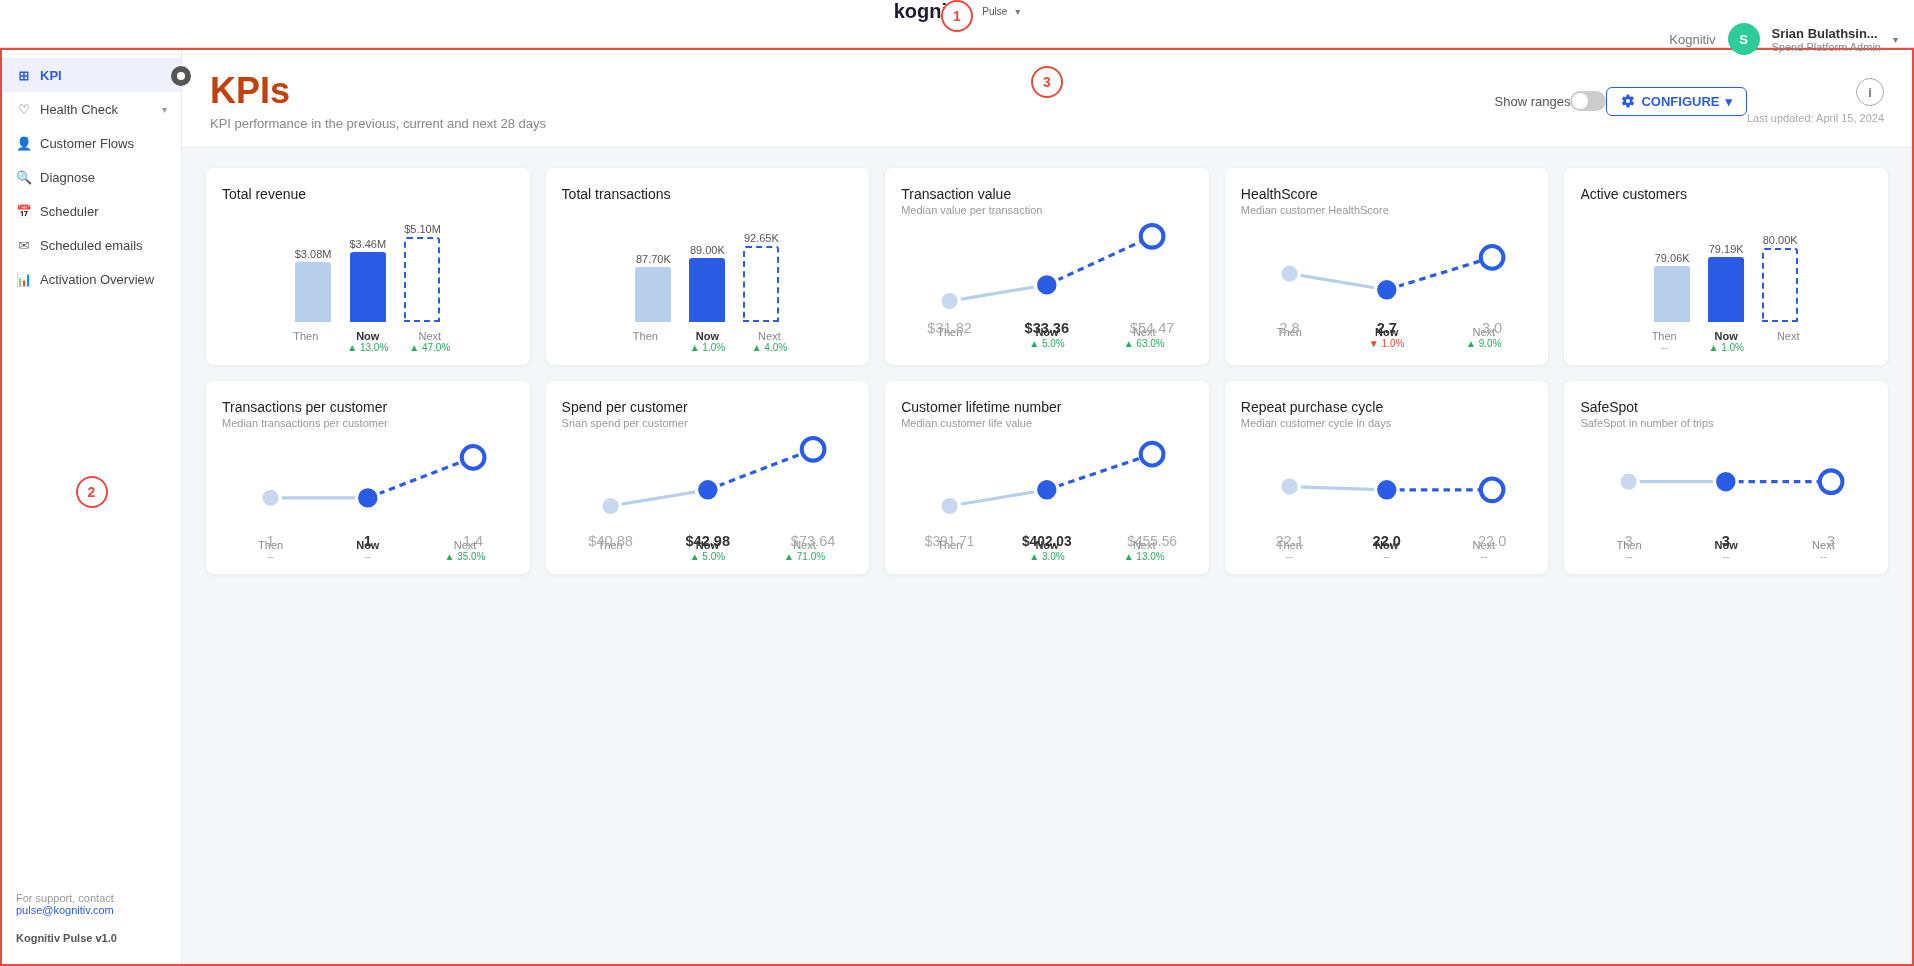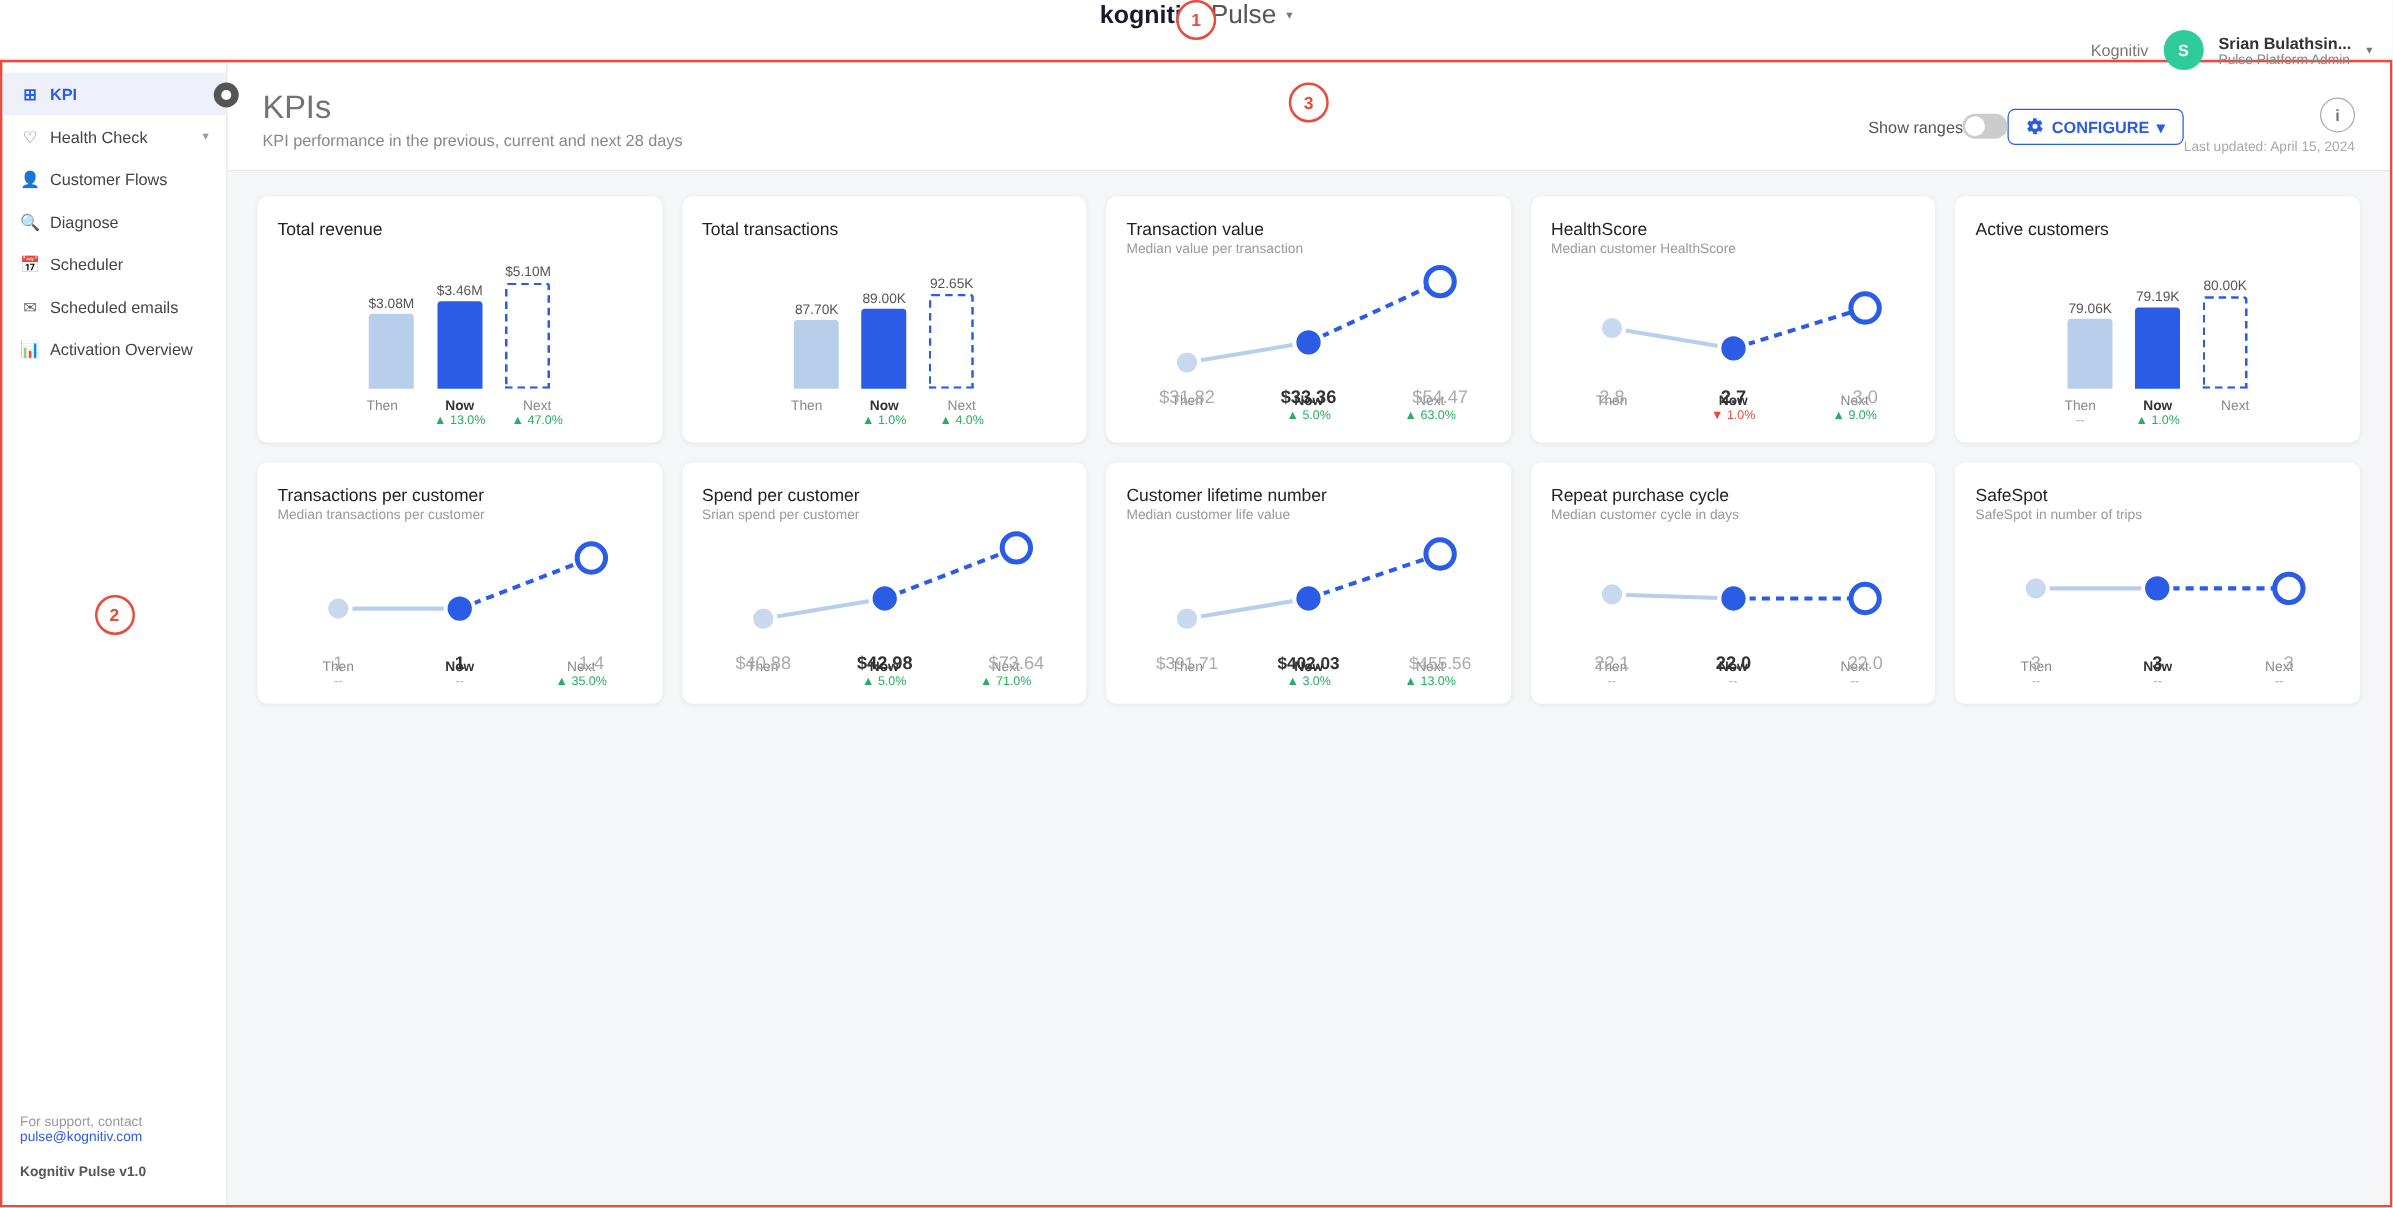--- a/index.html
+++ b/index.html
@@ -6,21 +6,21 @@
     body { font-family: -apple-system, BlinkMacSystemFont, 'Segoe UI', sans-serif; background: #f5f6f8; color: #333; font-size: 13px; }
 
     
     .top-nav {
       display: flex; align-items: center; height: 48px;
       background: #fff; border-bottom: 1px solid #e0e0e0;
       padding: 0 16px; position: relative; z-index: 10; flex-direction: column;
     }
     .logo-area { display: flex; align-items: center; gap: 8px; }
     .logo-text { font-size: 20px; font-weight: 700; color: #1a1a2e; }
-    .pulse-text { font-size: 21px; color: #555; margin-left: 4px; }
+    .pulse-text { font-size: 10px; color: #555; margin-left: 4px; }
     .chevron-down { font-size: 10px; color: #777; cursor: pointer; }
     .nav-center { position: absolute; left: 50%; transform: translateX(-50%); }
     .step-circle { width: 32px; height: 32px; border-radius: 50%; border: 2px solid #e74c3c; display: flex; align-items: center; justify-content: center; font-size: 14px; color: #e74c3c; font-weight: 600; background: #fff; }
     .nav-right { margin-left: auto; display: flex; align-items: center; gap: 12px; }
     .kognitiv-text { font-size: 13px; color: #777; }
     .user-avatar { width: 32px; height: 32px; border-radius: 50%; background: #2ecc9a; display: flex; align-items: center; justify-content: center; color: #fff; font-weight: 700; font-size: 13px; }
     .user-info { display: flex; flex-direction: column; }
     .user-name { font-size: 13px; font-weight: 600; color: #333; }
     .user-role { font-size: 11px; color: #888; }
     .user-chevron { font-size: 10px; color: #777; cursor: pointer; }
@@ -52,21 +52,21 @@
     .main-content { flex: 1; overflow-y: auto; padding: 0; background: #f5f6f8; }
 
     
     .kpi-header {
       background: #fff; padding: 20px 28px 0 28px;
       border-bottom: 1px solid #e8e8e8;
       display: flex; align-items: flex-start; justify-content: space-between;
       position: relative;
     }
     .kpi-title-area {}
-    .kpi-title { font-size: 26px; font-weight: 400; color: #737373; }
+    .kpi-title { font-size: 36px; font-weight: 700; color: #c2410c; }
     .kpi-subtitle { font-size: 13px; color: #888; margin-top: 4px; margin-bottom: 16px; }
     .kpi-controls { display: flex; align-items: center; padding-top: 8px; }
     .show-ranges-label { font-size: 13px; color: #555; }
     .toggle-switch {
       width: 36px; height: 20px; border-radius: 10px; background: #ccc;
       position: relative; cursor: pointer; display: inline-block;
     }
     .toggle-switch::after {
       content: ''; position: absolute; width: 16px; height: 16px;
       border-radius: 50%; background: #fff; top: 2px; left: 2px;
@@ -135,21 +135,21 @@
     <span class="chevron-down">▾</span>
   </div>
   <div class="nav-center">
     <div class="step-circle">1</div>
   </div>
   <div class="nav-right">
     <span class="kognitiv-text">Kognitiv</span>
     <div class="user-avatar">S</div>
     <div class="user-info">
       <span class="user-name">Srian Bulathsin...</span>
-      <span class="user-role">Pulse Platform Admin</span>
+      <span class="user-role">Spend Platform Admin</span>
     </div>
     <span class="user-chevron">▾</span>
   </div>
 </div>
 
 <div class="app-body">
 
   <div class="sidebar">
     <div class="sidebar-pin">
       <div class="sidebar-pin-dot"></div>

